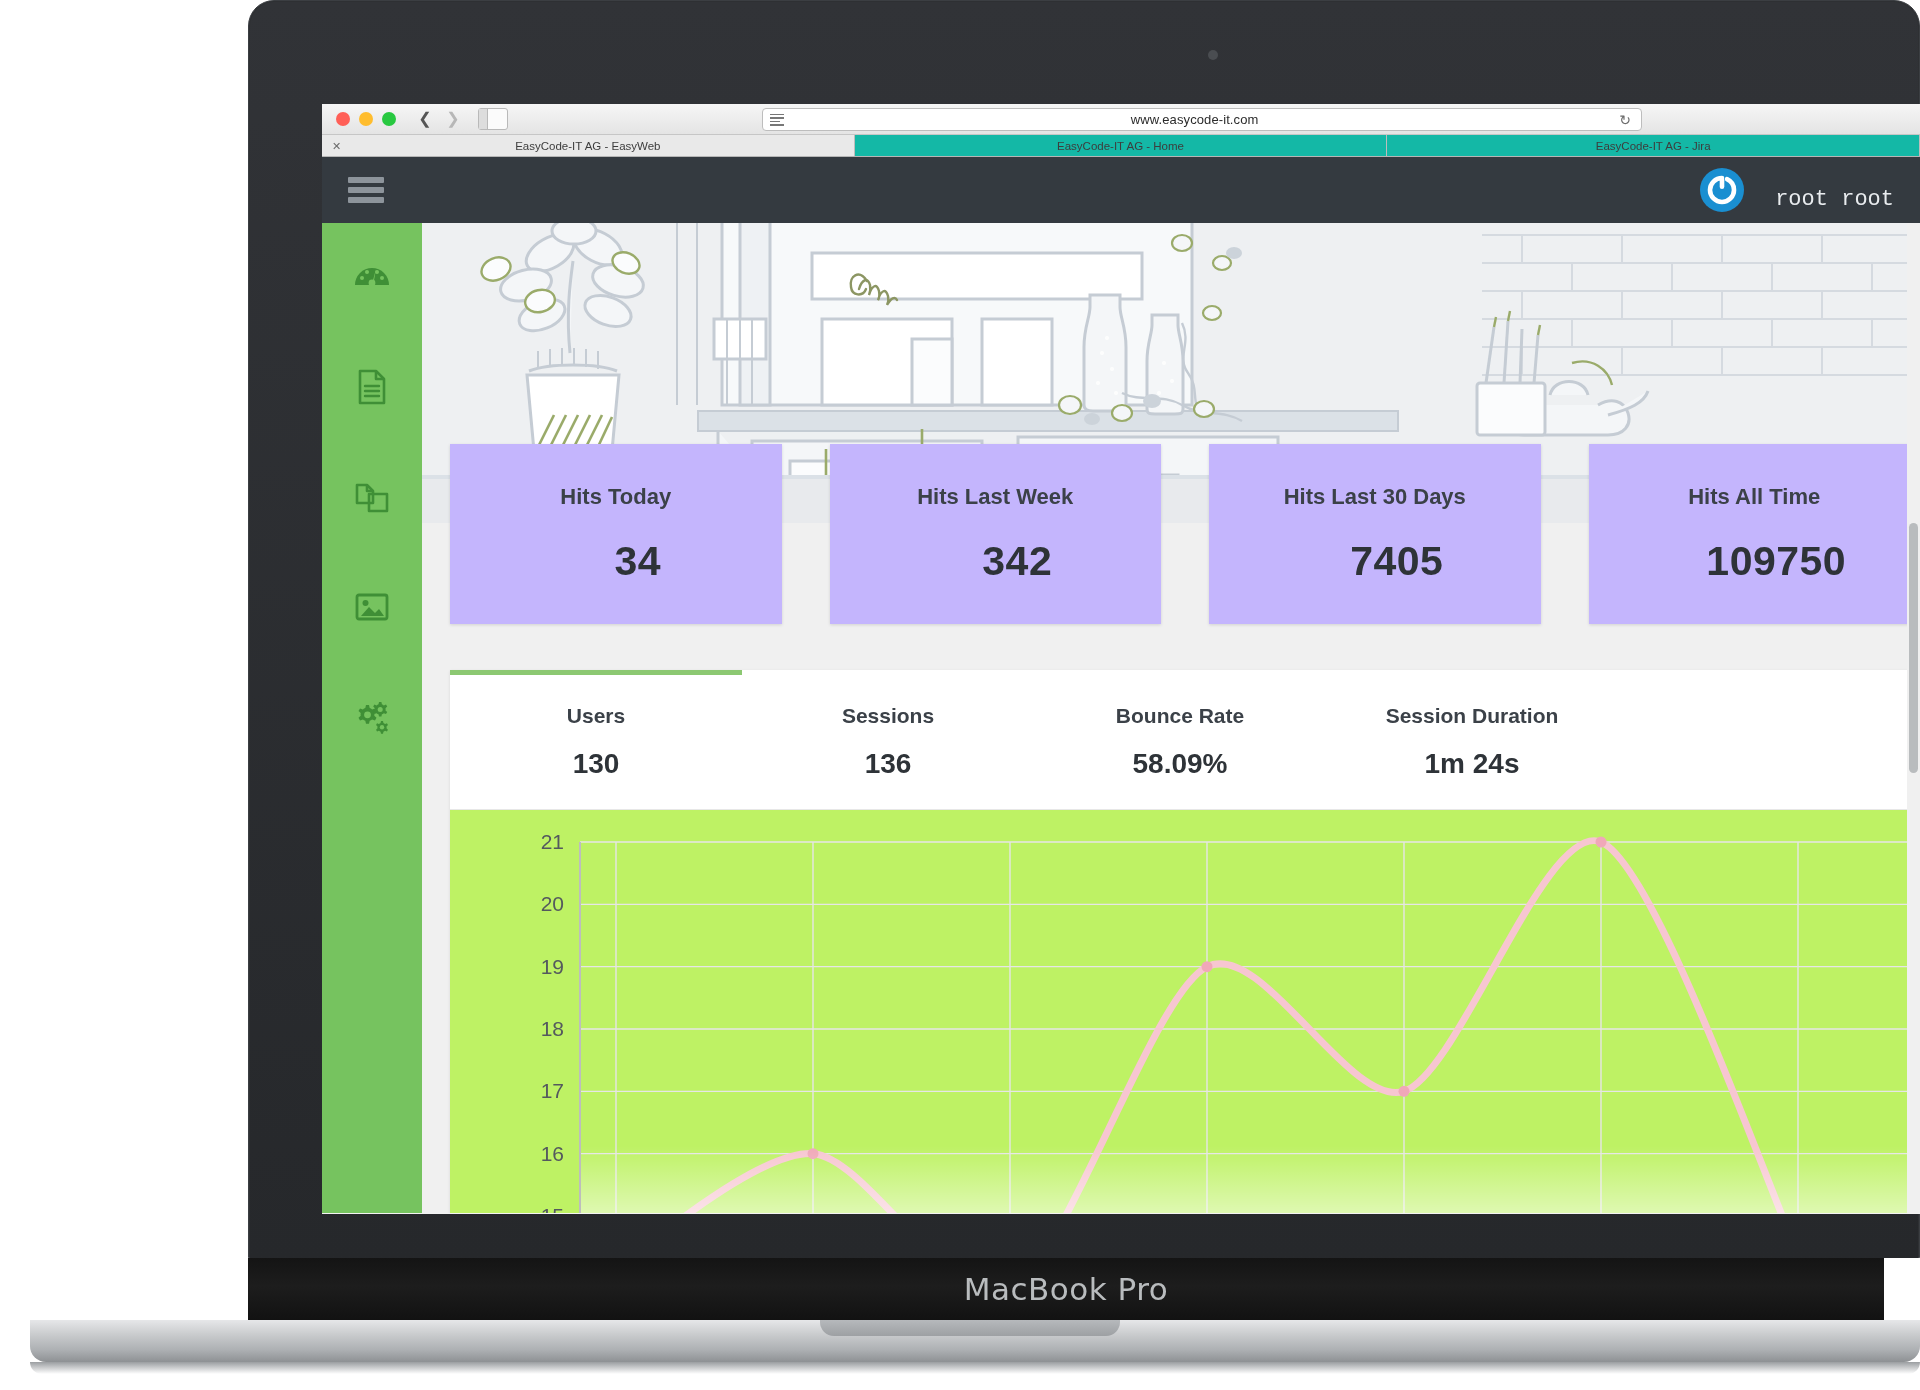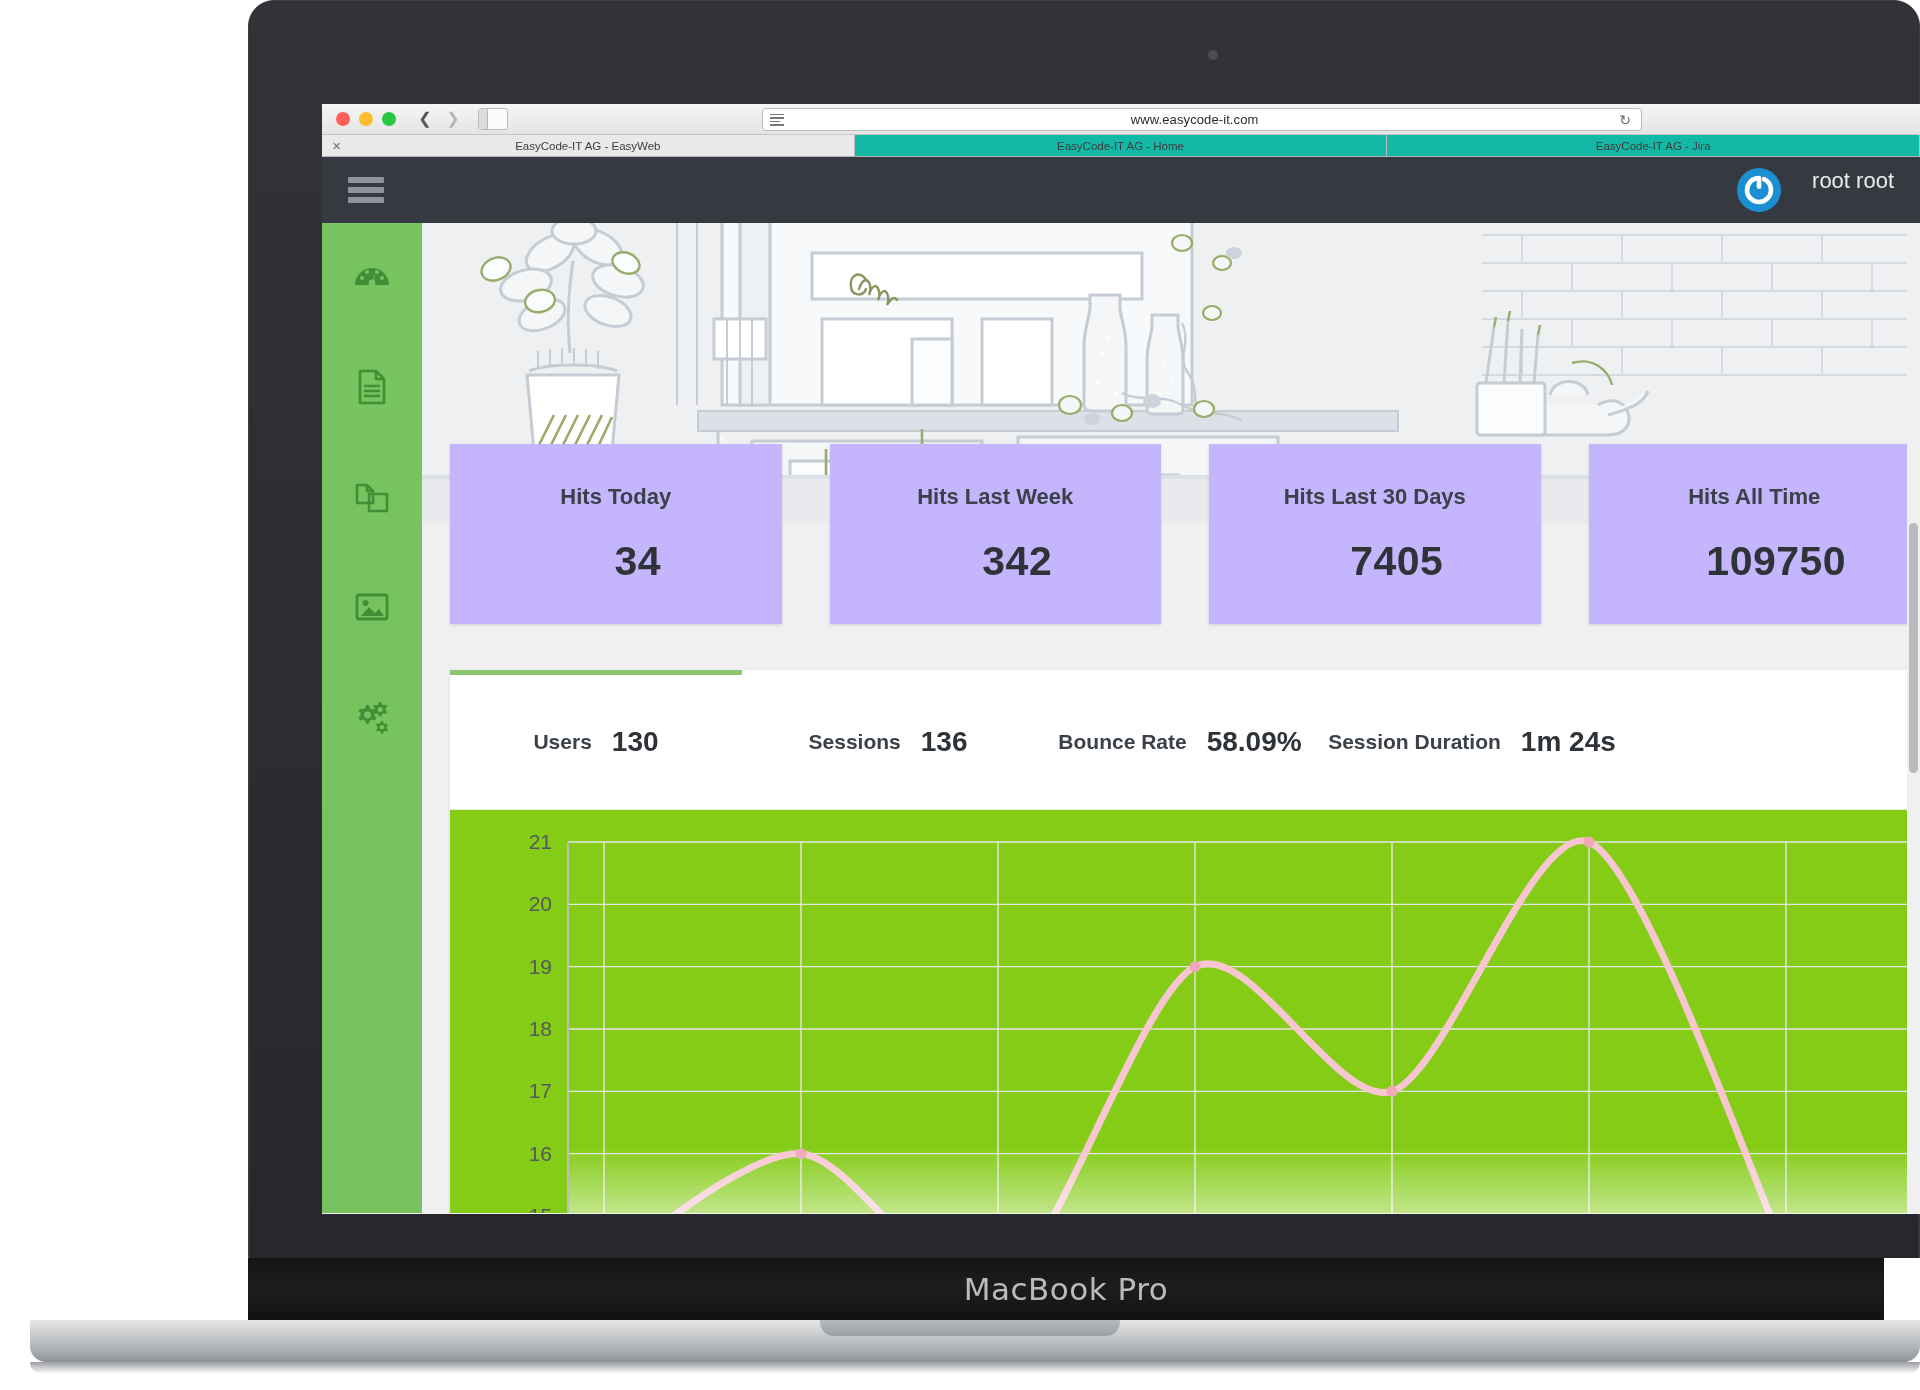--- a/index.html
+++ b/index.html
@@ -136,21 +136,21 @@
   }
 
   
   .app { position:relative; width:100%; height:1056px; background:#ffffff; overflow:hidden;}
   .app-header{
     height:66px; background:#343a40; display:flex; align-items:center;
     justify-content:space-between; padding:0 26px;
   }
   .burger { width:36px; height:26px; display:flex; flex-direction:column; justify-content:space-between; cursor:pointer;}
   .burger span{ display:block; height:6px; background:#8d949b; border-radius:1px;}
-  .user-box{ display:flex; align-items:flex-start; gap:31px; }
+  .user-box{ display:flex; align-items:flex-end; gap:31px;font-family:Liberation Mono, monospace; }
   .avatar{
     width:44px;height:44px;border-radius:50%;
     background:#1a8fd1; display:flex;align-items:center;justify-content:center;
   }
   .user-name{ color:#e9ecef; font-size:22px; }
 
   .body-wrap{ display:flex; height:990px; }
   .side-nav{
     width:100px; background:#76c35f; flex:0 0 100px;
     padding-top:28px; display:flex; flex-direction:column; align-items:center; gap:58px;
@@ -187,26 +187,26 @@
   .analytics{
     position:absolute; left:28px; top:447px; right:0;
     background:#ffffff; box-shadow:0 1px 3px rgba(0,0,0,0.10);
   }
   .analytics-topline{ height:5px; width:292px; background:#8cc872; }
   .metrics{
     display:flex; height:135px; border-bottom:1px solid #e7e7e7;
     padding-left:0px;
   }
   .metric{
-    width:292px; display:flex; flex-direction:row; align-items:center; justify-content:center; gap:20px;
+    width:292px; display:flex; flex-direction:column; align-items:center; justify-content:center; gap:20px;
   }
   .metric-label{ font-size:21px; color:#3b4148; font-weight:600; }
   .metric-value{ font-size:28px; color:#2e3338; font-weight:700; }
 
-  .chart-area{ position:relative; height:420px; background:#84cc16; padding: 18px 0 0 0;}
+  .chart-area{ position:relative; height:420px; background:#bef264; padding: 18px 0 0 12px;}
   .chart-svg{ display:block; }
 
   
   .app-scroll{
     position:absolute; right:0; top:0; width:13px; height:100%;
     background:#f0f0f0;
   }
   .app-scroll i{
     position:absolute; right:2px; top:300px; width:9px; height:250px;
     background:#b9bcbe; border-radius:5px;

